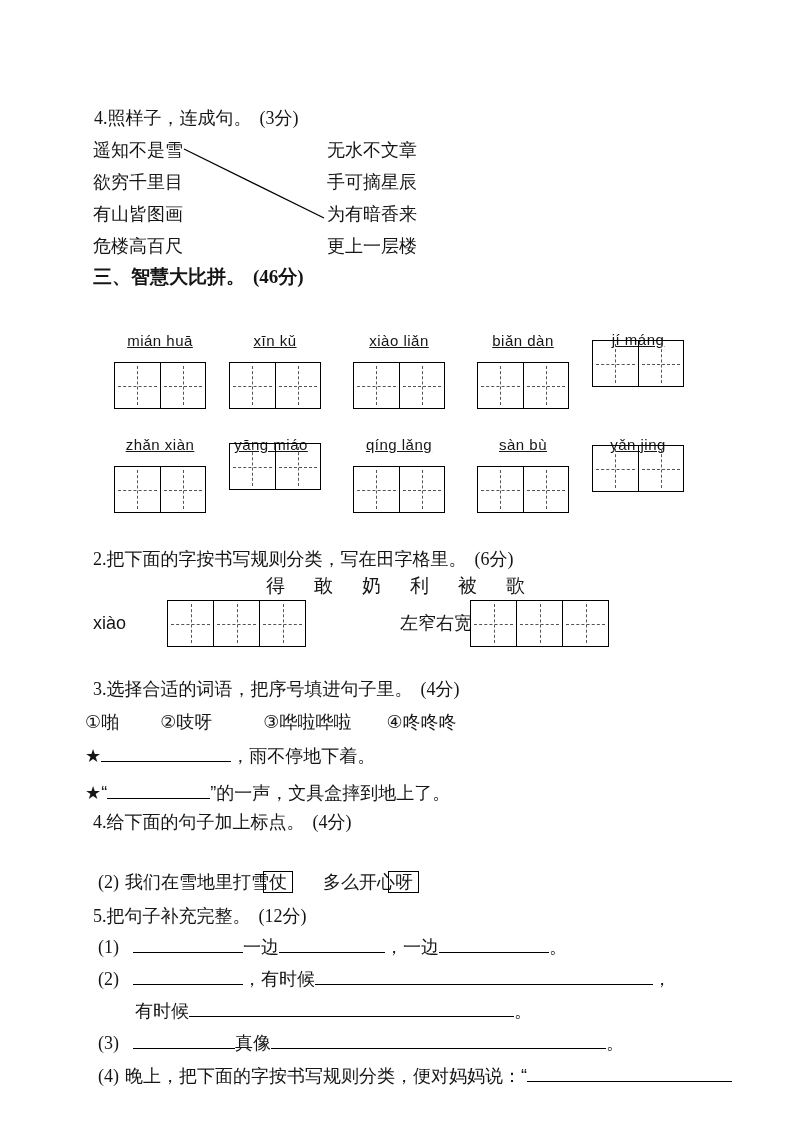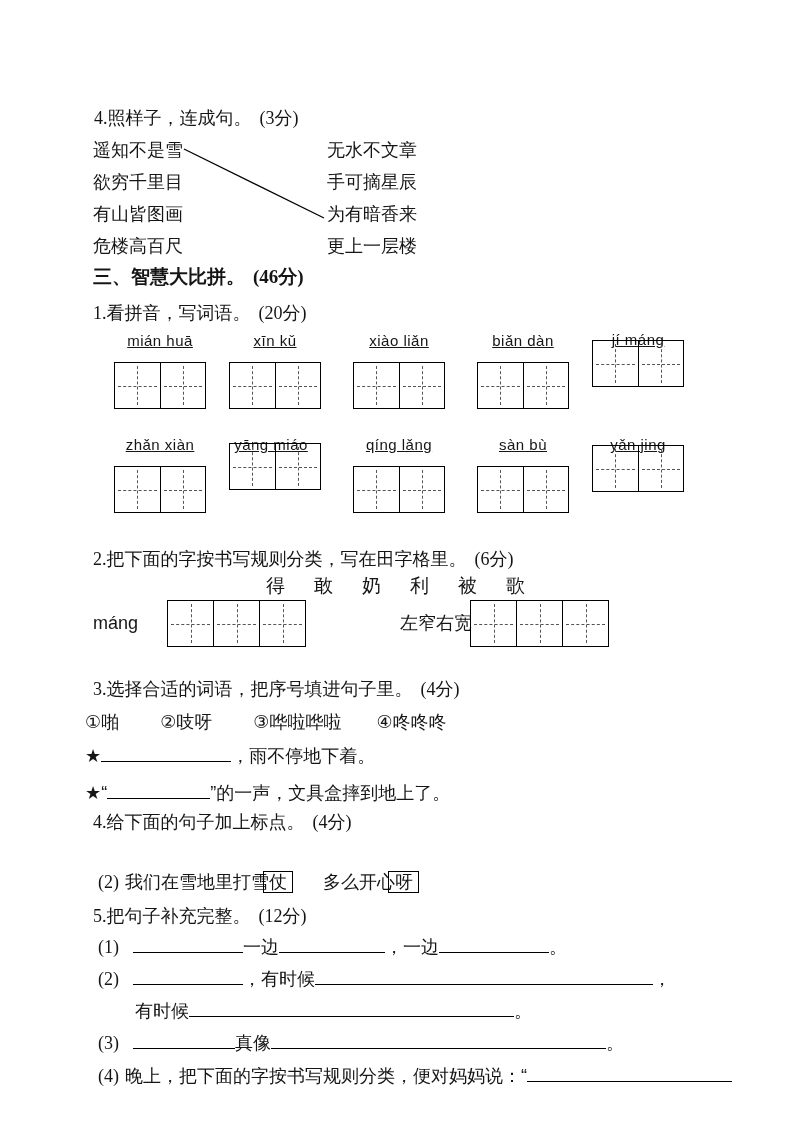--- a/index.html
+++ b/index.html
@@ -48,23 +48,20 @@
   <div class="abs t" style="left:327px; top:236px">更上一层楼</div>
 
   <svg width="150" height="85" style="position:absolute; left:180px; top:142px">
     <line x1="4" y1="7" x2="144" y2="76" stroke="#000" stroke-width="1.3"></line>
   </svg>
 
   <div class="abs sec" style="left:93px; top:266px">
     <span>三、智慧大比拼。</span><span class="serif score">(46分)</span>
   </div>
 
-  <div class="abs hdr" style="left:93px; top:303px">
-    <span class="serif">1.</span><span>看拼音，写词语。</span><span class="serif score">(20分)</span>
-  </div>
 
   <div class="abs pinyin" style="left:114px; top:332px">mián huā</div>
   <div class="abs pinyin" style="left:229px; top:332px">xīn  kǔ</div>
   <div class="abs pinyin" style="left:353px; top:332px">xiào liǎn</div>
   <div class="abs pinyin" style="left:477px; top:332px">biǎn dàn</div>
   <div class="abs pinyin" style="left:592px; top:331px">jí  máng</div>
 
   <div class="tzg g2" style="left:114px; top:362px">
       <div class="cell"></div>
       <div class="cell"></div>
@@ -119,41 +116,41 @@
 
   <div class="abs chars" style="left:266px; top:573px">
     <span>得</span>
     <span>敢</span>
     <span>奶</span>
     <span>利</span>
     <span>被</span>
     <span>歌</span>
   </div>
 
-  <div class="abs t" style="left:93px; top:613px">máng</div>
+  <div class="abs t" style="left:93px; top:613px">xiào</div>
   <div class="tzg g3" style="left:167px; top:600px">
       <div class="cell"></div>
       <div class="cell"></div>
       <div class="cell"></div>
     </div>
 
   <div class="abs t" style="left:400px; top:613px">左窄右宽</div>
   <div class="tzg g3" style="left:470px; top:600px">
       <div class="cell"></div>
       <div class="cell"></div>
       <div class="cell"></div>
     </div>
 
   <div class="abs hdr" style="left:93px; top:679px">
     <span class="serif">3.</span><span>选择合适的词语，把序号填进句子里。</span><span class="serif score">(4分)</span>
   </div>
 
   <div class="abs t" style="left:85px; top:712px">
     <span style="margin-right:36px">①啪</span>
-    <span style="margin-right:36px">②吱呀</span>
+    <span style="margin-right:46px">②吱呀</span>
     <span style="margin-right:30px">③哗啦哗啦</span>
     <span>④咚咚咚</span>
   </div>
 
   <div class="abs t" style="left:85px; top:746px">
     <span>★</span><span class="blank" style="width:130px"></span><span>，雨不停地下着。</span>
   </div>
 
   <div class="abs t" style="left:85px; top:783px">
     <span>★</span><span>“</span><span class="blank" style="width:103px"></span><span>”的一声，文具盒摔到地上了。</span>

